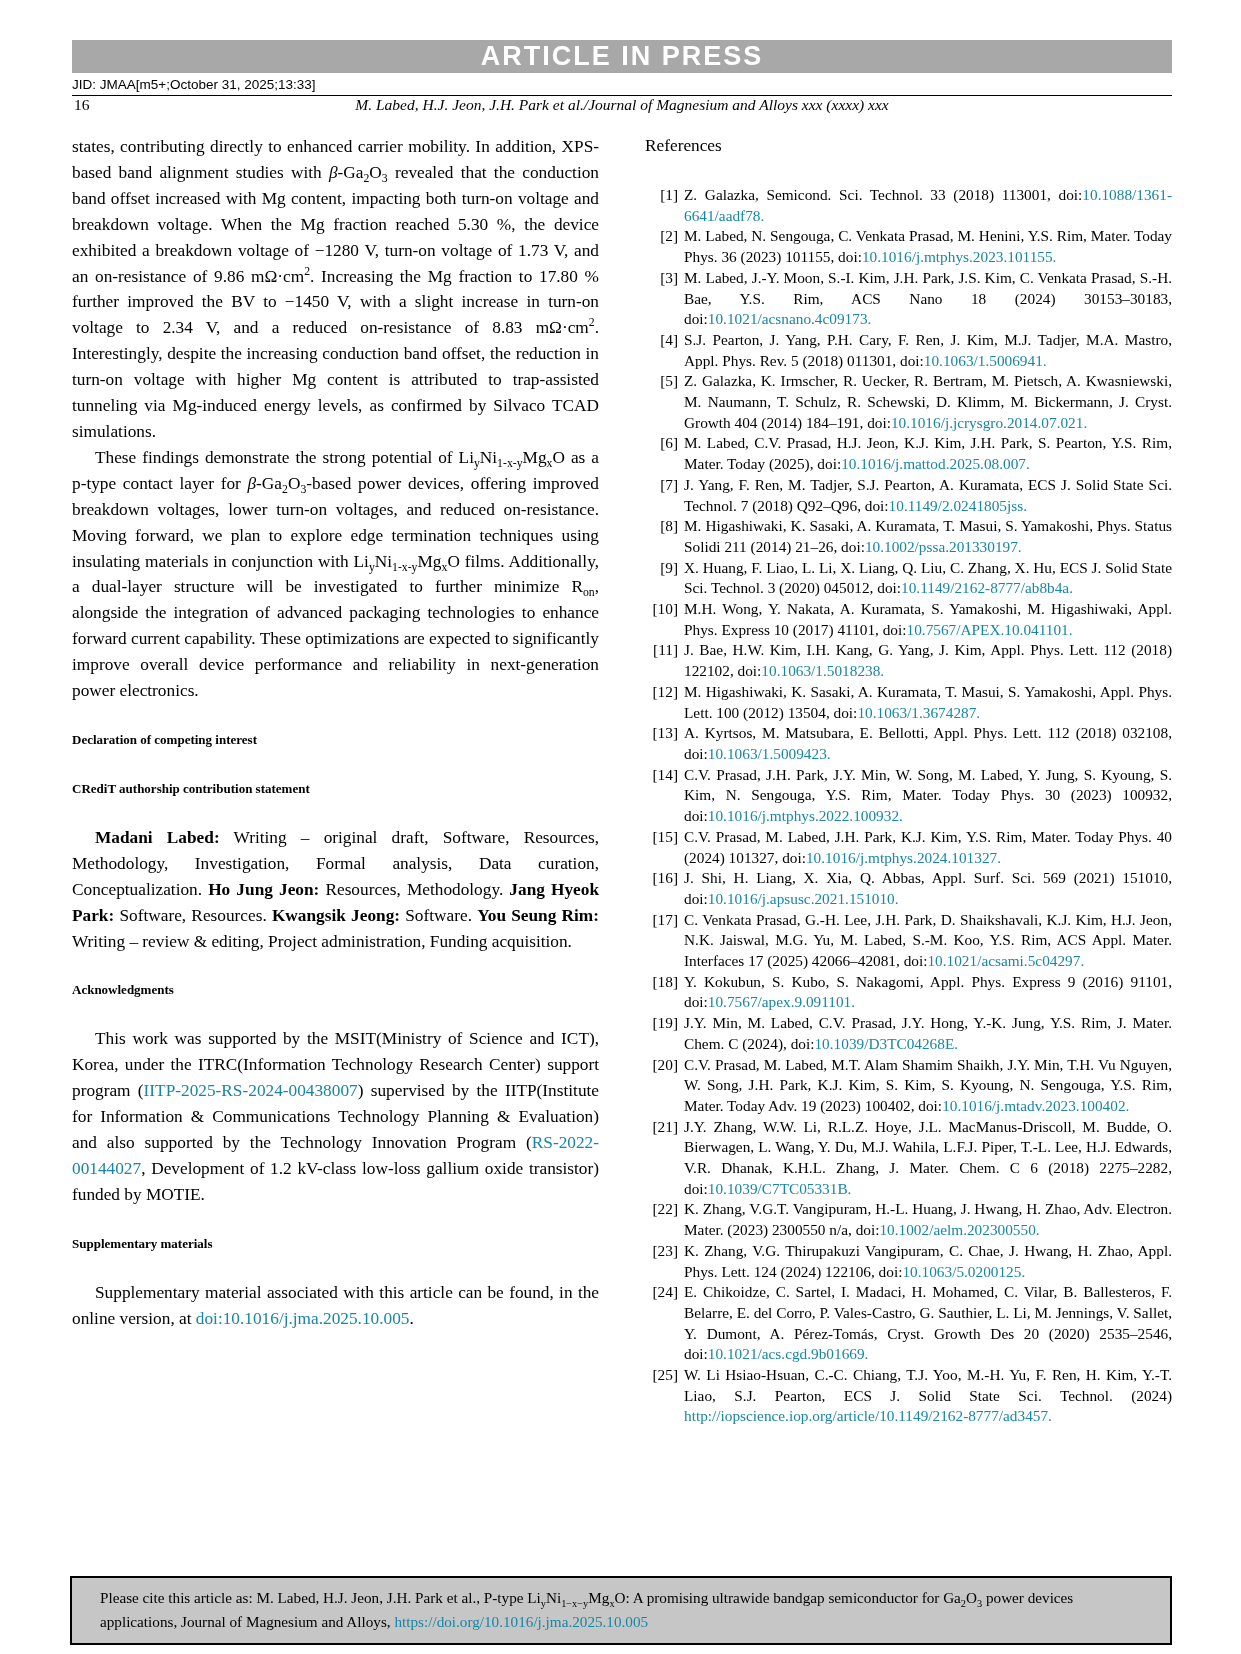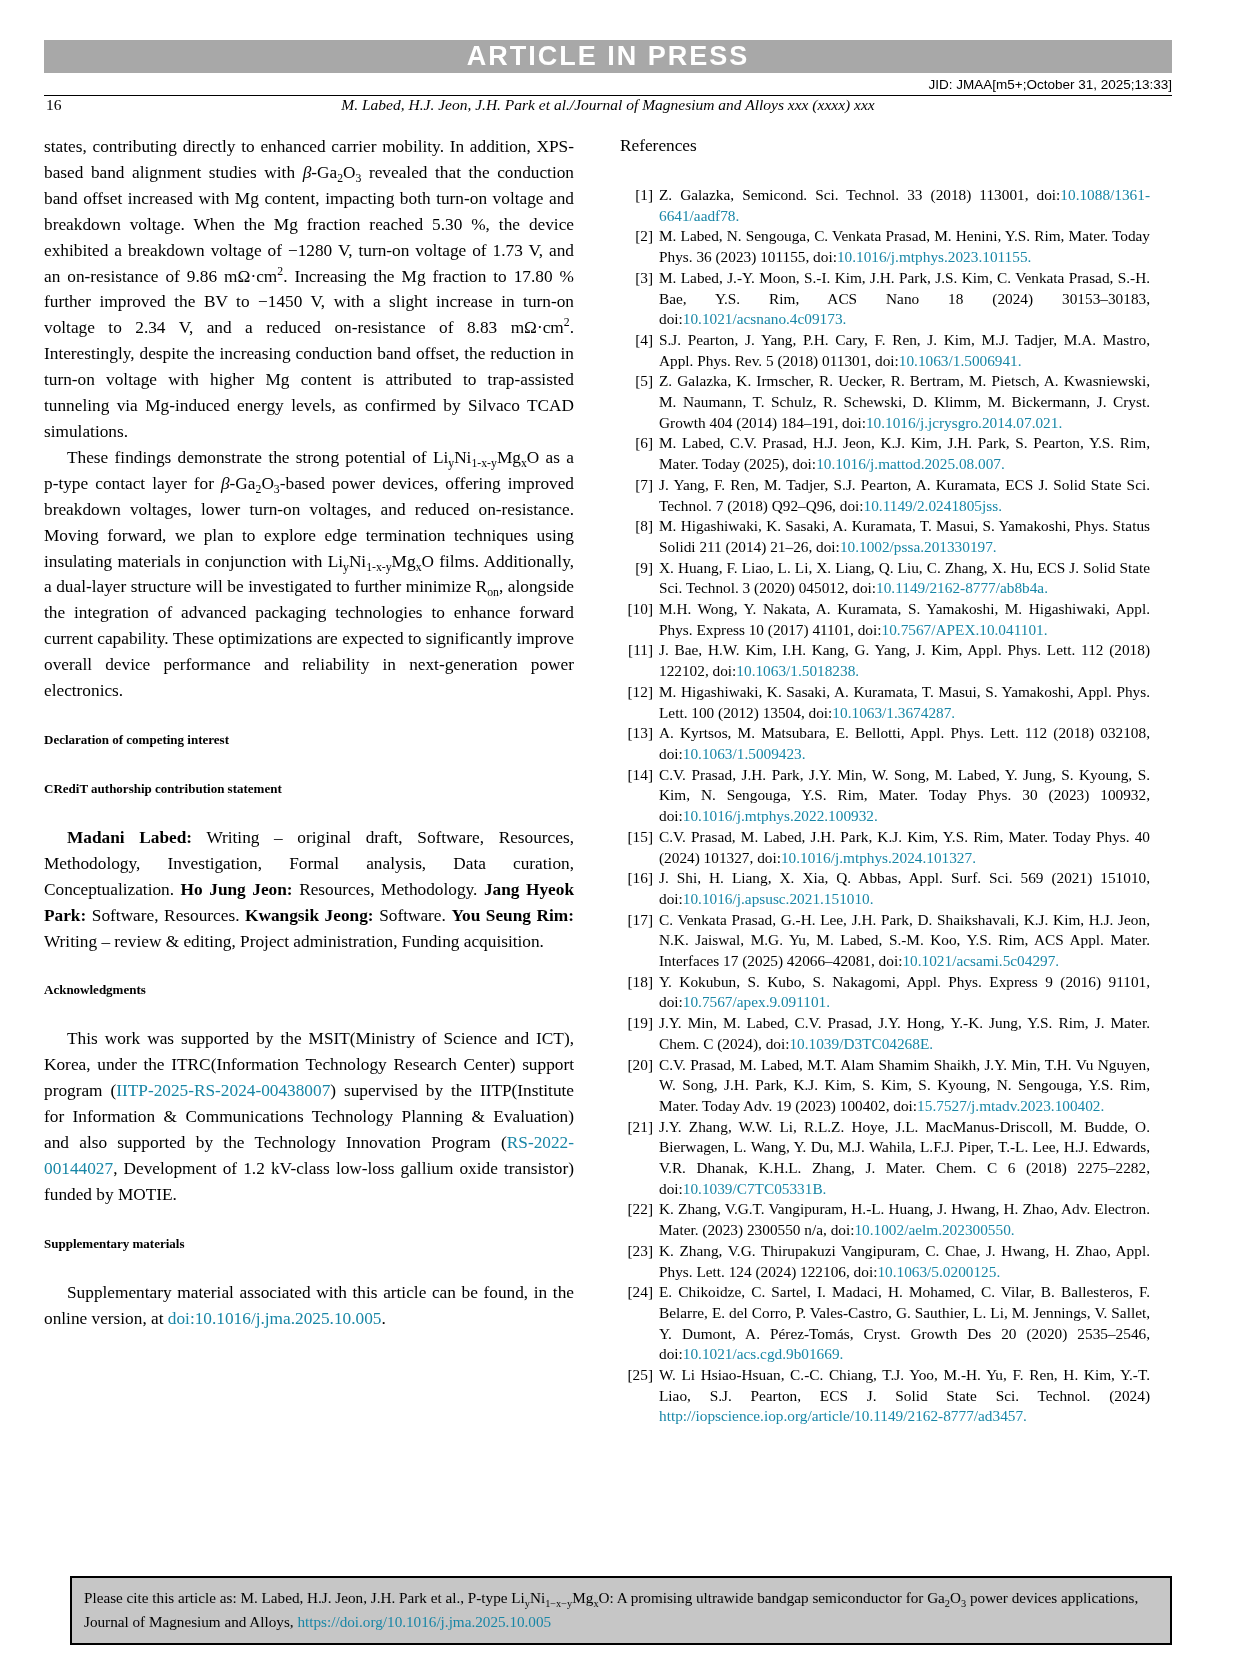--- a/index.html
+++ b/index.html
@@ -1,22 +1,22 @@
 <!DOCTYPE html>
 <html style="--link-color: #1786a6; --banner-bg: #a8a8a8; --footer-bg: #c6c6c6;"><head>
 <meta charset="utf-8">
 <style>
   *{box-sizing:border-box}
   html,body{margin:0;padding:0}
   body{width:1241px;height:1654px;background:#ffffff;color:#000;position:relative;overflow:hidden;
        font-family:"Liberation Serif",serif;}
-  .page{padding:40px 69px 0 44px}
+  .page{padding:40px 69px 0 72px}
   .banner{height:33px;line-height:33px;text-align:center;background:var(--banner-bg,#a8a8a8);
           color:#fff;font-family:"Liberation Sans",sans-serif;font-weight:700;font-size:27px;letter-spacing:2px}
-  .meta{display:flex;justify-content:flex-end;align-items:flex-end;
+  .meta{display:flex;justify-content:flex-start;align-items:flex-end;
         font-family:"Liberation Sans",sans-serif;font-size:13.5px;padding:4px 0 3px 0;border-bottom:1.5px solid #000}
   .headrow{position:relative;margin-top:0;text-align:center;font-size:15.5px;height:20px}
   .pagenum{position:absolute;left:2px;top:0}
   .runhead{font-style:italic}
   .columns{display:flex;gap:40px;margin-top:18px}
   .col-left{width:530px}
   .col-right{width:536px}
   p.body{margin:0;text-align:justify;font-size:17.3px;line-height:25.9px}
   p.body.ind{text-indent:23px}
   h3.sect{font-size:13px;line-height:26px;margin:23px 0;font-weight:700}
@@ -24,21 +24,21 @@
   .sup{vertical-align:super;font-size:68%;line-height:0}
   .b{font-weight:700}
   .i{font-style:italic}
   a.lnk{color:var(--link-color,#1786a6);text-decoration:none;overflow-wrap:anywhere;cursor:pointer}
   .ref-heading{font-size:17.3px;font-weight:400;margin:2px 0 29px 6px}
   ol.refs{list-style:none;margin:0;padding:0;font-size:15.3px;line-height:20.7px}
   li.ref{position:relative;padding-left:45px;text-align:justify}
   .ref-label{position:absolute;left:0;width:39px;text-align:right}
   .footer{position:absolute;left:70px;top:1576px;width:1102px;min-height:69px;
           border:2px solid #000;background:var(--footer-bg,#c6c6c6);
-          padding:8px 12px;font-size:15.2px;line-height:23.5px}
+          padding:8px 28px;font-size:15.2px;line-height:23.5px}
 </style>
 </head>
 <body>
 
 <div class="page">
   <div class="banner">ARTICLE IN PRESS</div>
   <div class="meta">
     <span>JID: JMAA</span>
     <span>[m5+;October 31, 2025;13:33]</span>
   </div>
@@ -73,21 +73,21 @@
           <li class="ref"><span class="ref-label">[10]</span><span>M.H. Wong, Y. Nakata, A. Kuramata, S. Yamakoshi, M. Higashiwaki, Appl. Phys. Express 10 (2017) 41101, doi:</span><a class="lnk" href="#">10.7567/APEX.10.041101.</a></li>
           <li class="ref"><span class="ref-label">[11]</span><span>J. Bae, H.W. Kim, I.H. Kang, G. Yang, J. Kim, Appl. Phys. Lett. 112 (2018) 122102, doi:</span><a class="lnk" href="#">10.1063/1.5018238.</a></li>
           <li class="ref"><span class="ref-label">[12]</span><span>M. Higashiwaki, K. Sasaki, A. Kuramata, T. Masui, S. Yamakoshi, Appl. Phys. Lett. 100 (2012) 13504, doi:</span><a class="lnk" href="#">10.1063/1.3674287.</a></li>
           <li class="ref"><span class="ref-label">[13]</span><span>A. Kyrtsos, M. Matsubara, E. Bellotti, Appl. Phys. Lett. 112 (2018) 032108, doi:</span><a class="lnk" href="#">10.1063/1.5009423.</a></li>
           <li class="ref"><span class="ref-label">[14]</span><span>C.V. Prasad, J.H. Park, J.Y. Min, W. Song, M. Labed, Y. Jung, S. Kyoung, S. Kim, N. Sengouga, Y.S. Rim, Mater. Today Phys. 30 (2023) 100932, doi:</span><a class="lnk" href="#">10.1016/j.mtphys.2022.100932.</a></li>
           <li class="ref"><span class="ref-label">[15]</span><span>C.V. Prasad, M. Labed, J.H. Park, K.J. Kim, Y.S. Rim, Mater. Today Phys. 40 (2024) 101327, doi:</span><a class="lnk" href="#">10.1016/j.mtphys.2024.101327.</a></li>
           <li class="ref"><span class="ref-label">[16]</span><span>J. Shi, H. Liang, X. Xia, Q. Abbas, Appl. Surf. Sci. 569 (2021) 151010, doi:</span><a class="lnk" href="#">10.1016/j.apsusc.2021.151010.</a></li>
           <li class="ref"><span class="ref-label">[17]</span><span>C. Venkata Prasad, G.-H. Lee, J.H. Park, D. Shaikshavali, K.J. Kim, H.J. Jeon, N.K. Jaiswal, M.G. Yu, M. Labed, S.-M. Koo, Y.S. Rim, ACS Appl. Mater. Interfaces 17 (2025) 42066–42081, doi:</span><a class="lnk" href="#">10.1021/acsami.5c04297.</a></li>
           <li class="ref"><span class="ref-label">[18]</span><span>Y. Kokubun, S. Kubo, S. Nakagomi, Appl. Phys. Express 9 (2016) 91101, doi:</span><a class="lnk" href="#">10.7567/apex.9.091101.</a></li>
           <li class="ref"><span class="ref-label">[19]</span><span>J.Y. Min, M. Labed, C.V. Prasad, J.Y. Hong, Y.-K. Jung, Y.S. Rim, J. Mater. Chem. C (2024), doi:</span><a class="lnk" href="#">10.1039/D3TC04268E.</a></li>
-          <li class="ref"><span class="ref-label">[20]</span><span>C.V. Prasad, M. Labed, M.T. Alam Shamim Shaikh, J.Y. Min, T.H. Vu Nguyen, W. Song, J.H. Park, K.J. Kim, S. Kim, S. Kyoung, N. Sengouga, Y.S. Rim, Mater. Today Adv. 19 (2023) 100402, doi:</span><a class="lnk" href="#">15.7527/j.mtadv.2023.100402.</a></li>
+          <li class="ref"><span class="ref-label">[20]</span><span>C.V. Prasad, M. Labed, M.T. Alam Shamim Shaikh, J.Y. Min, T.H. Vu Nguyen, W. Song, J.H. Park, K.J. Kim, S. Kim, S. Kyoung, N. Sengouga, Y.S. Rim, Mater. Today Adv. 19 (2023) 100402, doi:</span><a class="lnk" href="#">10.1016/j.mtadv.2023.100402.</a></li>
           <li class="ref"><span class="ref-label">[21]</span><span>J.Y. Zhang, W.W. Li, R.L.Z. Hoye, J.L. MacManus-Driscoll, M. Budde, O. Bierwagen, L. Wang, Y. Du, M.J. Wahila, L.F.J. Piper, T.-L. Lee, H.J. Edwards, V.R. Dhanak, K.H.L. Zhang, J. Mater. Chem. C 6 (2018) 2275–2282, doi:</span><a class="lnk" href="#">10.1039/C7TC05331B.</a></li>
           <li class="ref"><span class="ref-label">[22]</span><span>K. Zhang, V.G.T. Vangipuram, H.-L. Huang, J. Hwang, H. Zhao, Adv. Electron. Mater. (2023) 2300550 n/a, doi:</span><a class="lnk" href="#">10.1002/aelm.202300550.</a></li>
           <li class="ref"><span class="ref-label">[23]</span><span>K. Zhang, V.G. Thirupakuzi Vangipuram, C. Chae, J. Hwang, H. Zhao, Appl. Phys. Lett. 124 (2024) 122106, doi:</span><a class="lnk" href="#">10.1063/5.0200125.</a></li>
           <li class="ref"><span class="ref-label">[24]</span><span>E. Chikoidze, C. Sartel, I. Madaci, H. Mohamed, C. Vilar, B. Ballesteros, F. Belarre, E. del Corro, P. Vales-Castro, G. Sauthier, L. Li, M. Jennings, V. Sallet, Y. Dumont, A. Pérez-Tomás, Cryst. Growth Des 20 (2020) 2535–2546, doi:</span><a class="lnk" href="#">10.1021/acs.cgd.9b01669.</a></li>
           <li class="ref"><span class="ref-label">[25]</span><span>W. Li Hsiao-Hsuan, C.-C. Chiang, T.J. Yoo, M.-H. Yu, F. Ren, H. Kim, Y.-T. Liao, S.J. Pearton, ECS J. Solid State Sci. Technol. (2024) </span><a class="lnk" href="#">http://iopscience.iop.org/article/10.1149/2162-8777/ad3457.</a></li>
         </ol>
     </div>
   </div>
 </div>
 

